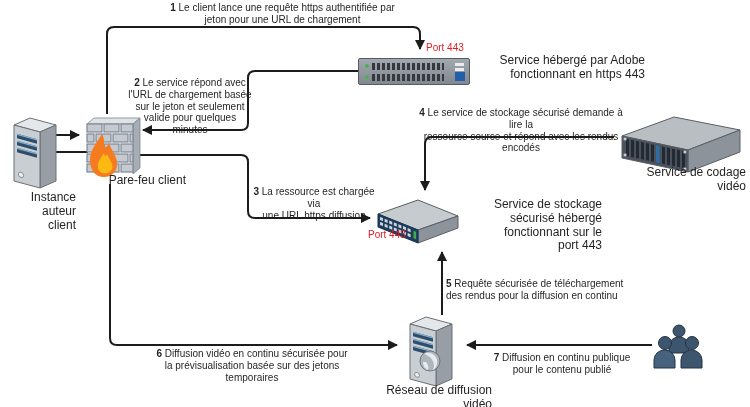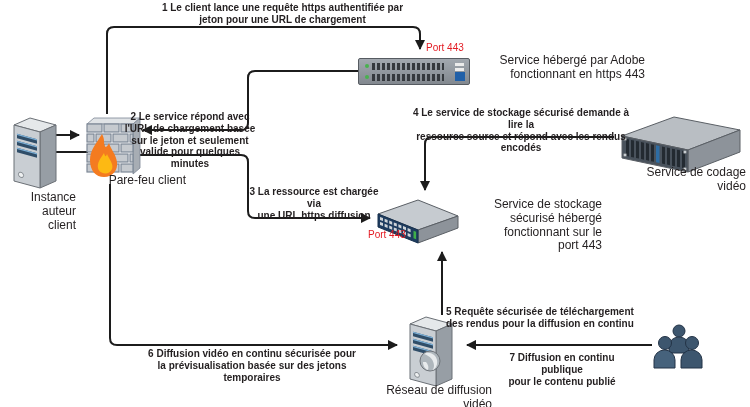--- a/index.html
+++ b/index.html
@@ -2,21 +2,21 @@
 <html><head>
 <meta charset="utf-8">
 <style>
   html,body{margin:0;padding:0;background:#fff;}
   #stage{position:relative;width:750px;height:407px;background:#fff;overflow:hidden;
          font-family:"Liberation Sans",sans-serif;color:#231f20;}
   svg{display:block}
   .wires{position:absolute;left:0;top:0;z-index:1;}
   .node{position:absolute;z-index:2;}
   .ann{position:absolute;z-index:3;font-size:10px;line-height:1.18;color:#231f20;text-align:center;}
-  .ann .t{white-space:pre-line;font-weight:bold;}
+  .ann .t{white-space:pre-line;}
   .ann .n{font-weight:bold;}
   .ann.left{text-align:left;}
   .nlabel{position:absolute;z-index:3;font-weight:normal;font-size:12px;line-height:1.15;
           text-align:right;white-space:pre-line;color:#231f20;}
   .port{position:absolute;z-index:3;font-size:10px;color:#e31b23;white-space:nowrap;}
   
   .rackswitch{width:112px;height:27px;background:linear-gradient(#a2a8af,#82888f);
               border:1px solid #565b61;border-radius:2px;box-sizing:border-box;position:relative;}
   .portrow{position:absolute;left:13px;width:72px;height:7px;
            background:repeating-linear-gradient(90deg,#35393e 0 3px,rgba(0,0,0,0) 3px 5px);}
@@ -48,36 +48,36 @@
       <path marker-end="url(#arr)" d="M 652 345 L 467 345"></path>
       <path marker-end="url(#arr)" d="M 56 135 L 79 135"></path>
       <path marker-end="url(#arr)" d="M 88 152 L 47 152"></path>
     </g>
   </svg>
 
   <div class="ann" style="left:145px;top:2px;width:275px;">
     <b class="n">1</b> <span class="t">Le client lance une requête https authentifiée par
 jeton pour une URL de chargement</span>
   </div>
-  <div class="ann" style="left:121px;top:77px;width:138px;margin-top:34px;">
+  <div class="ann" style="left:121px;top:77px;width:138px;">
     <b class="n">2</b> <span class="t">Le service répond avec
 l'URL de chargement basée
 sur le jeton et seulement
 valide pour quelques
 minutes</span>
   </div>
   <div class="ann" style="left:248px;top:186px;width:132px;">
     <b class="n">3</b> <span class="t">La ressource est chargée via
 une URL https diffusion</span>
   </div>
   <div class="ann" style="left:396px;top:107px;width:218px;margin-left:16px;">
     <b class="n">4</b> <span class="t">Le service de stockage sécurisé demande à lire la
 ressource source et répond avec les rendus encodés</span>
   </div>
-  <div class="ann left" style="left:446px;top:278px;width:190px;margin-top:28px;">
+  <div class="ann left" style="left:446px;top:278px;width:190px;">
     <b class="n">5</b> <span class="t">Requête sécurisée de téléchargement
 des rendus pour la diffusion en continu</span>
   </div>
   <div class="ann" style="left:138px;top:348px;width:228px;">
     <b class="n">6</b> <span class="t">Diffusion vidéo en continu sécurisée pour
 la prévisualisation basée sur des jetons
 temporaires</span>
   </div>
   <div class="ann" style="left:492px;top:352px;width:140px;">
     <b class="n">7</b> <span class="t">Diffusion en continu publique

